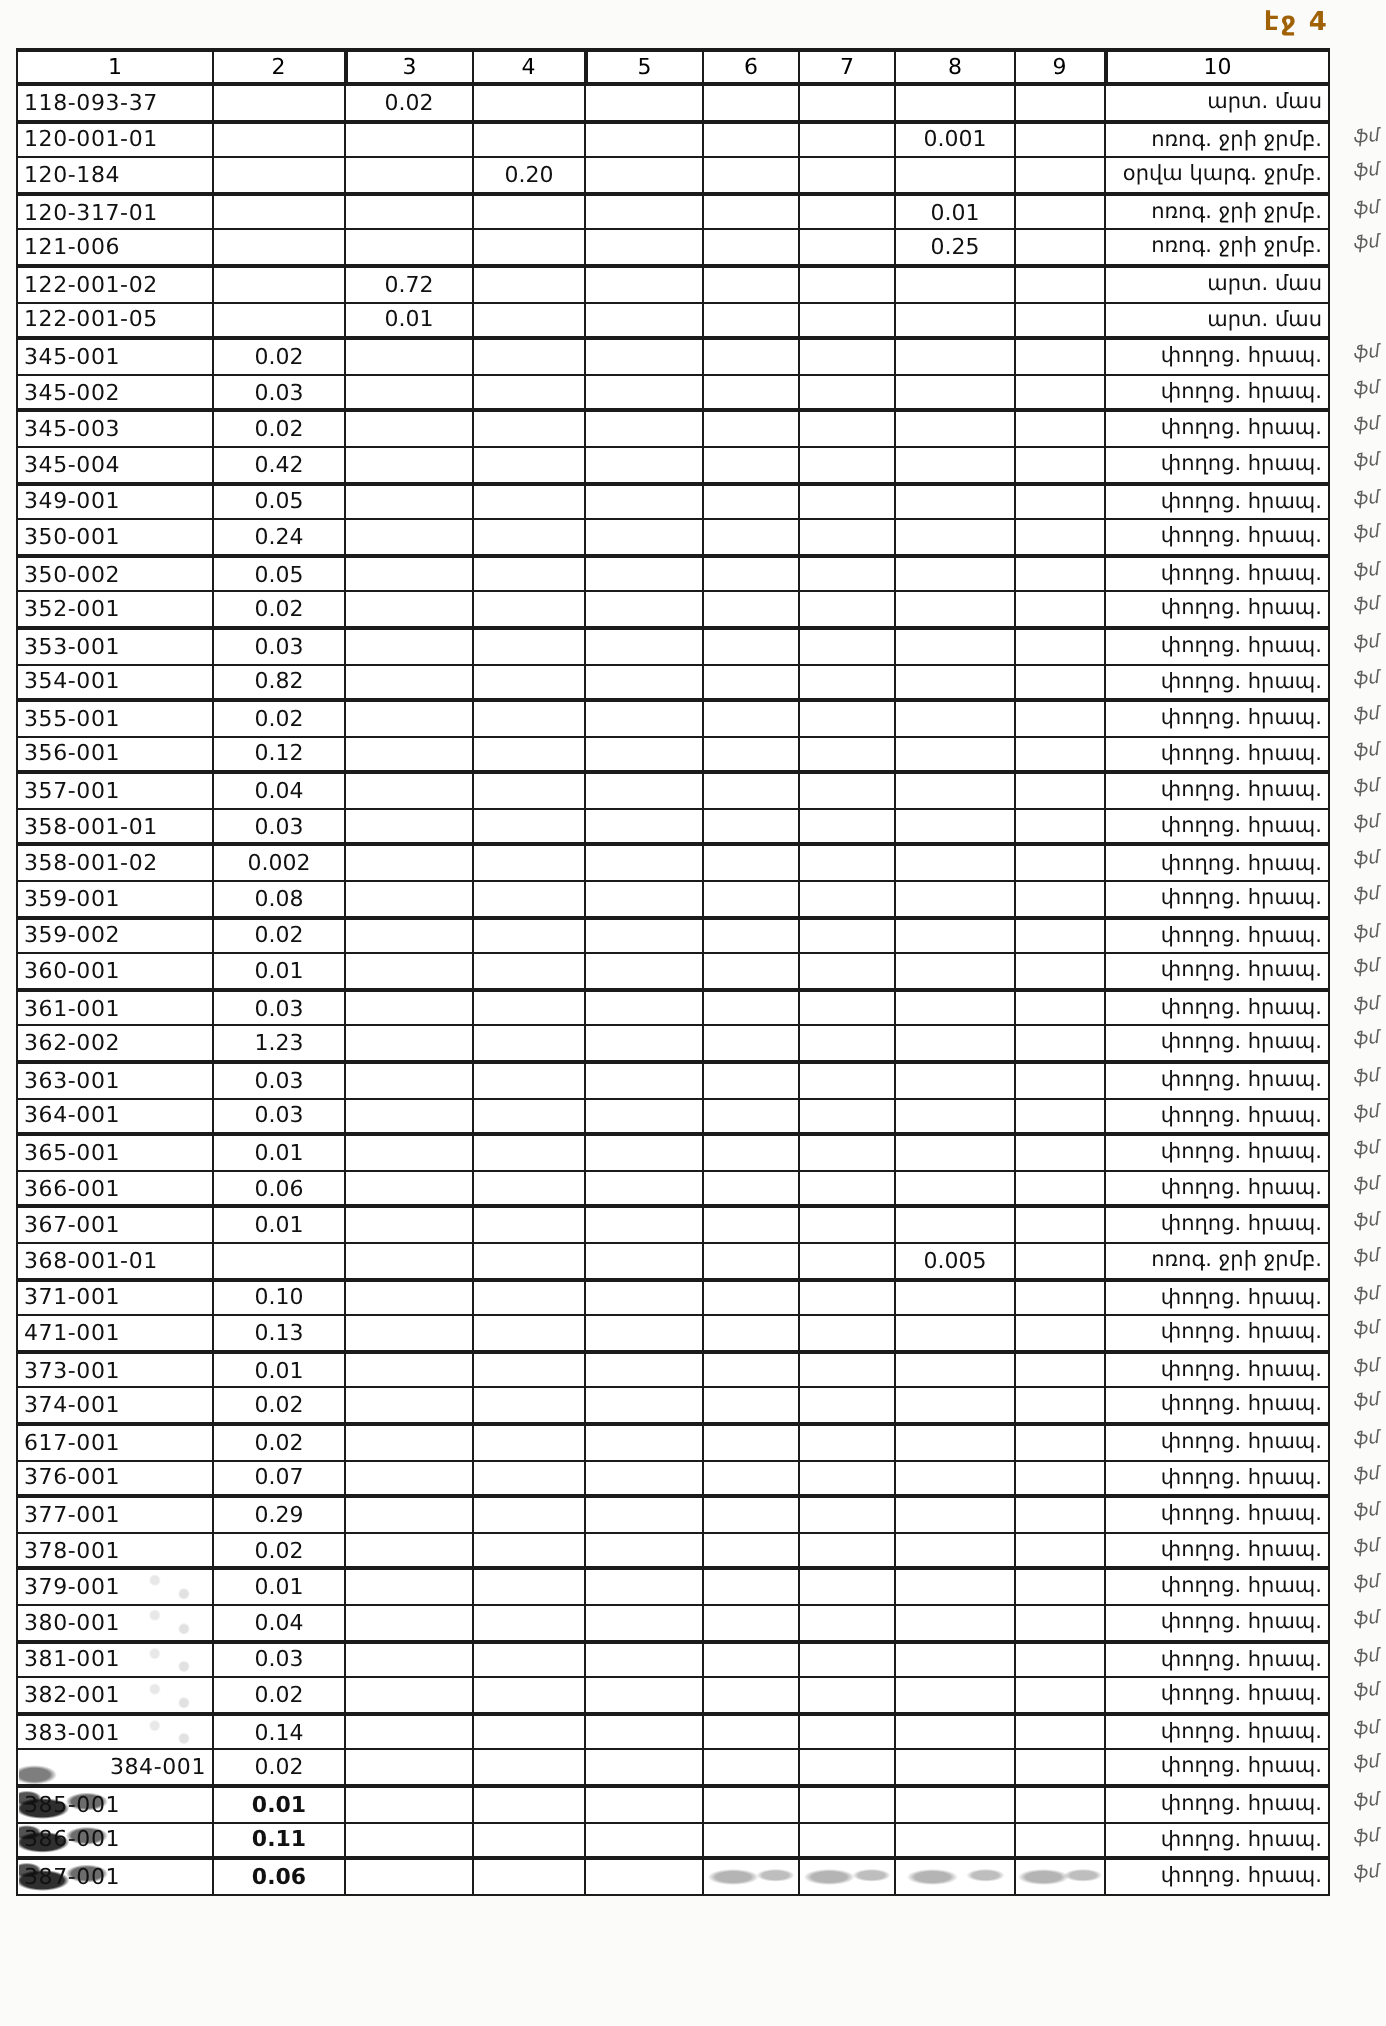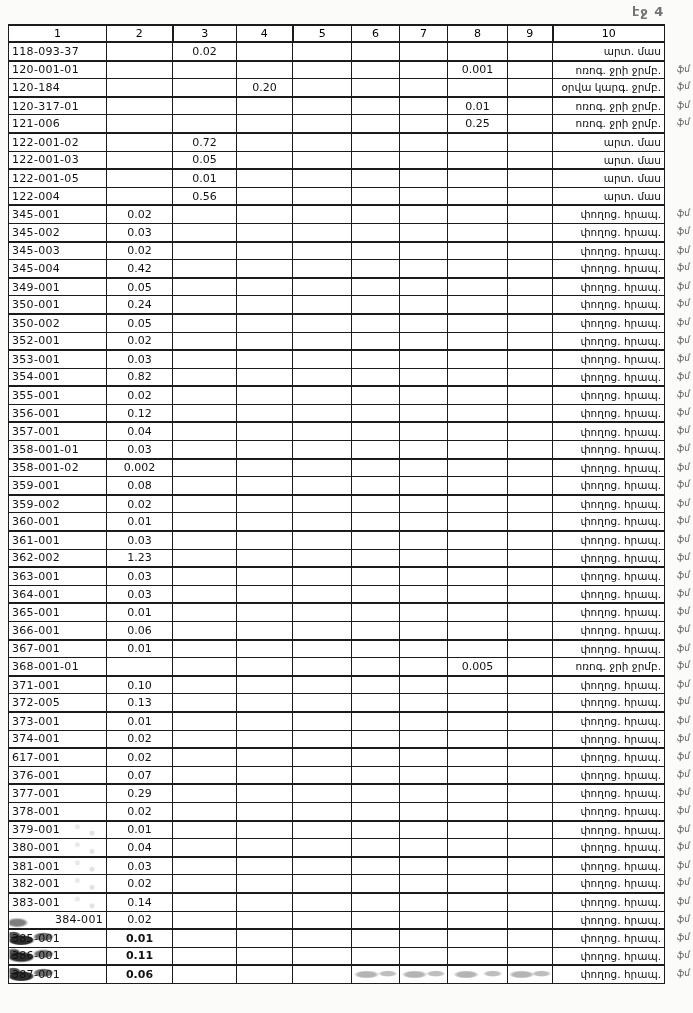--- a/index.html
+++ b/index.html
@@ -5,21 +5,21 @@
   html,body{margin:0;padding:0;}
   body{
     width:693px;height:1013px;position:relative;
     background:#fbfbfa;
     font-family:"DejaVu Sans","Liberation Sans",sans-serif;
     color:#111;
     overflow:hidden;
   }
   .page-label{
     position:absolute;top:4px;left:632px;
-    font-size:13px;font-weight:bold;letter-spacing:1px;color:#737373;
+    font-size:13px;font-weight:bold;letter-spacing:1px;color:#a16207;
   }
   table.grid{
     position:absolute;left:8px;top:24px;
     border-collapse:collapse;table-layout:fixed;
     width:656px;
     background:#fff;
   }
   .grid th,.grid td{
     border:1px solid #1b1b1b;
     font-size:11px;
@@ -178,47 +178,23 @@
         <td class="val">0.72</td>
         <td class="val"></td>
         <td class="val"></td>
         <td class="val"></td>
         <td class="val"></td>
         <td class="val"></td>
         <td class="val"></td>
         <td class="label"><span>արտ. մաս</span></td>
       </tr>
       <tr>
-        <td class="code">122-001-03</td>
-        <td class="val"></td>
-        <td class="val">0.05</td>
-        <td class="val"></td>
-        <td class="val"></td>
-        <td class="val"></td>
-        <td class="val"></td>
-        <td class="val"></td>
-        <td class="val"></td>
-        <td class="label"><span>արտ. մաս</span></td>
-      </tr>
-      <tr>
         <td class="code">122-001-05</td>
         <td class="val"></td>
         <td class="val">0.01</td>
-        <td class="val"></td>
-        <td class="val"></td>
-        <td class="val"></td>
-        <td class="val"></td>
-        <td class="val"></td>
-        <td class="val"></td>
-        <td class="label"><span>արտ. մաս</span></td>
-      </tr>
-      <tr>
-        <td class="code">122-004</td>
-        <td class="val"></td>
-        <td class="val">0.56</td>
         <td class="val"></td>
         <td class="val"></td>
         <td class="val"></td>
         <td class="val"></td>
         <td class="val"></td>
         <td class="val"></td>
         <td class="label"><span>արտ. մաս</span></td>
       </tr>
       <tr>
         <td class="code">345-001</td>
@@ -538,21 +514,21 @@
         <td class="val"></td>
         <td class="val"></td>
         <td class="val"></td>
         <td class="val"></td>
         <td class="val"></td>
         <td class="val"></td>
         <td class="val"></td>
         <td class="label"><span>փողոց. հրապ.</span><span class="mark">ֆմ</span></td>
       </tr>
       <tr>
-        <td class="code">372-005</td>
+        <td class="code">471-001</td>
         <td class="val">0.13</td>
         <td class="val"></td>
         <td class="val"></td>
         <td class="val"></td>
         <td class="val"></td>
         <td class="val"></td>
         <td class="val"></td>
         <td class="val"></td>
         <td class="label"><span>փողոց. հրապ.</span><span class="mark">ֆմ</span></td>
       </tr>

